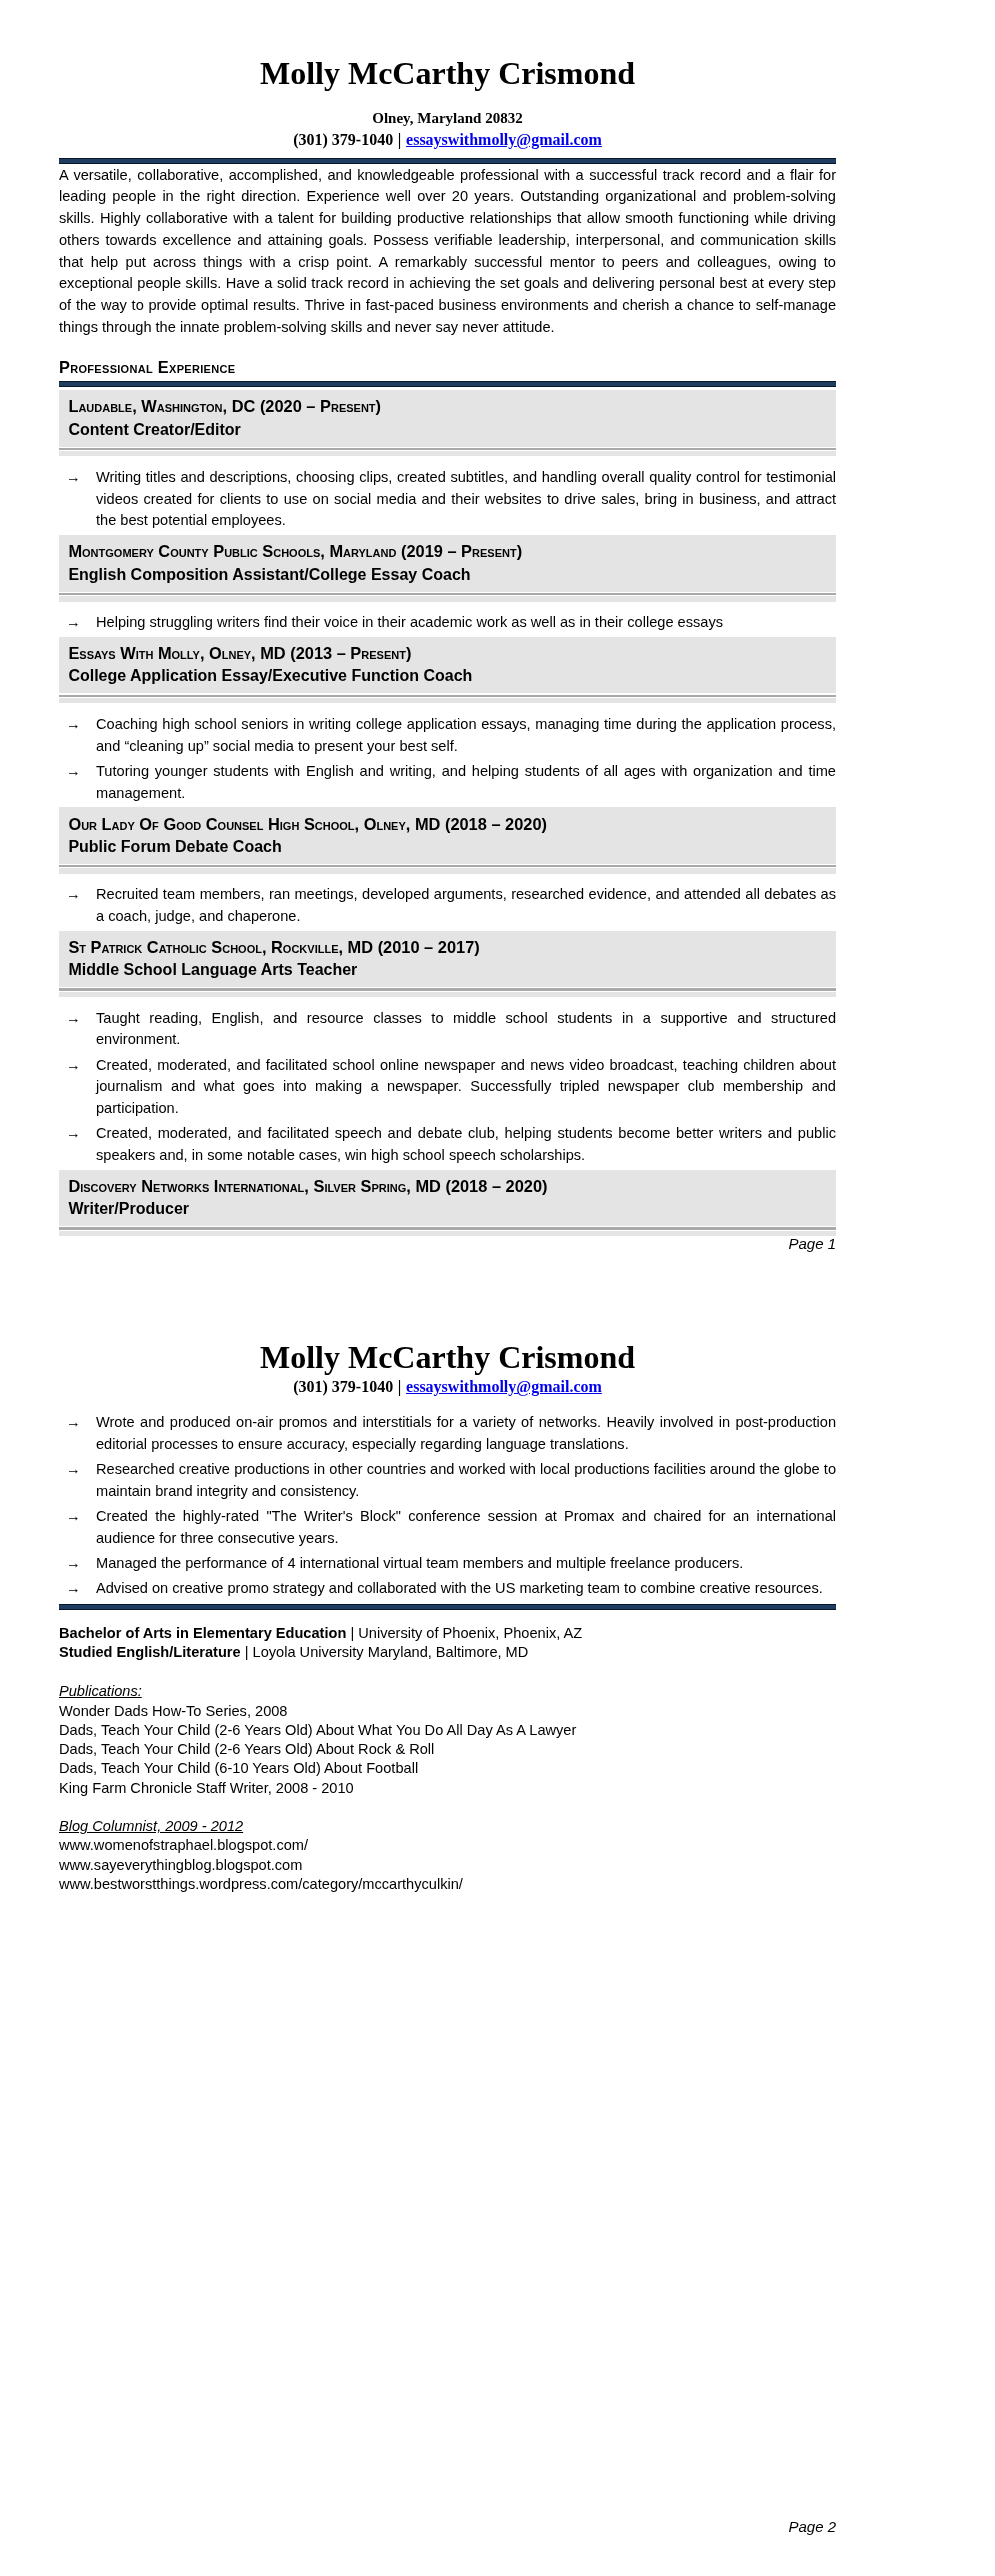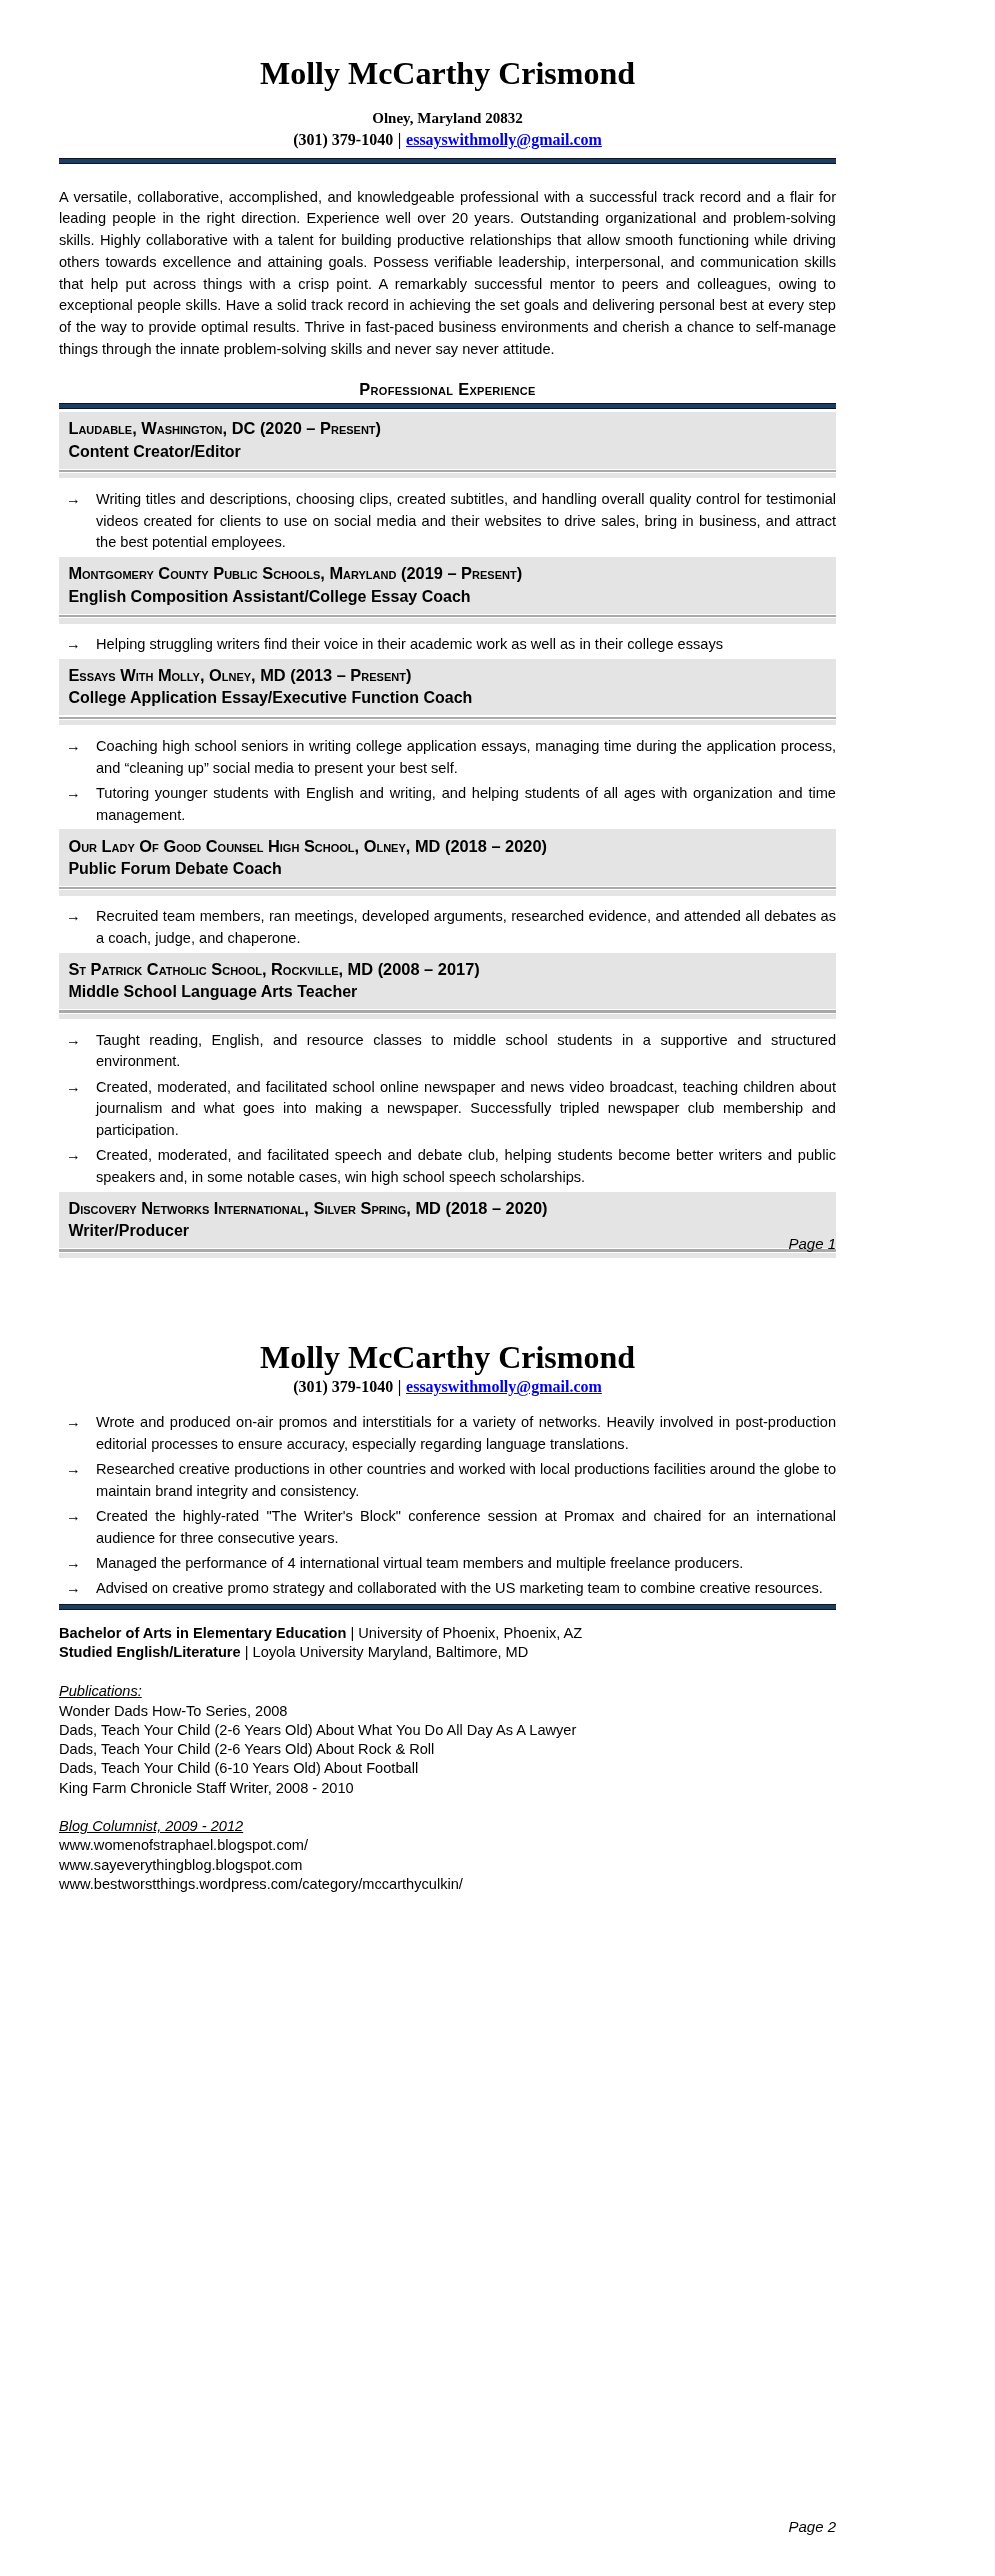--- a/index.html
+++ b/index.html
@@ -65,29 +65,29 @@
     border-top: 0.6px solid #0a1526;
     border-bottom: 0.6px solid #0a1526;
   }
   .rule-header { margin-top: 8.2px; }
   .rule-section { margin-top: 4.1px; }
 
   .summary {
     font-size: 14.6px;
     line-height: 21.7px;
     text-align: justify;
-    margin-top: 23px;
+    margin-top: 1px;
   }
 
   .section-head {
     font-size: 16.4px;
     font-weight: bold;
     font-variant: small-caps;
     letter-spacing: 0.3px;
-    text-align: center;
+    text-align: left;
     line-height: 19px;
     margin-top: 20px;
   }
   #page2 .section-head { margin-top: 23.4px; }
 
   .job { margin-top: 3px; }
   .job:first-of-type { margin-top: 7px; }
   .job-head {
     background: #e4e4e4;
     padding: 6.4px 9.4px 7px 9.4px;
@@ -239,21 +239,21 @@
       <div class="bullets">
         <div class="bullet">
           <span class="arrow">→</span>
           <span>Recruited team members, ran meetings, developed arguments, researched evidence, and attended all debates as a coach, judge, and chaperone.</span>
         </div>
       </div>
     </div>
 
     <div class="job">
       <div class="job-head">
-        <div class="job-company">St Patrick Catholic School, Rockville, MD (2008 – 2017)</div>
+        <div class="job-company">St Patrick Catholic School, Rockville, MD (2010 – 2017)</div>
         <div class="job-title">Middle School Language Arts Teacher</div>
       </div>
       <div class="job-sep"></div>
       <div class="job-tail"></div>
       <div class="bullets">
         <div class="bullet">
           <span class="arrow">→</span>
           <span>Taught reading, English, and resource classes to middle school students in a supportive and structured environment.</span>
         </div>
         <div class="bullet">

